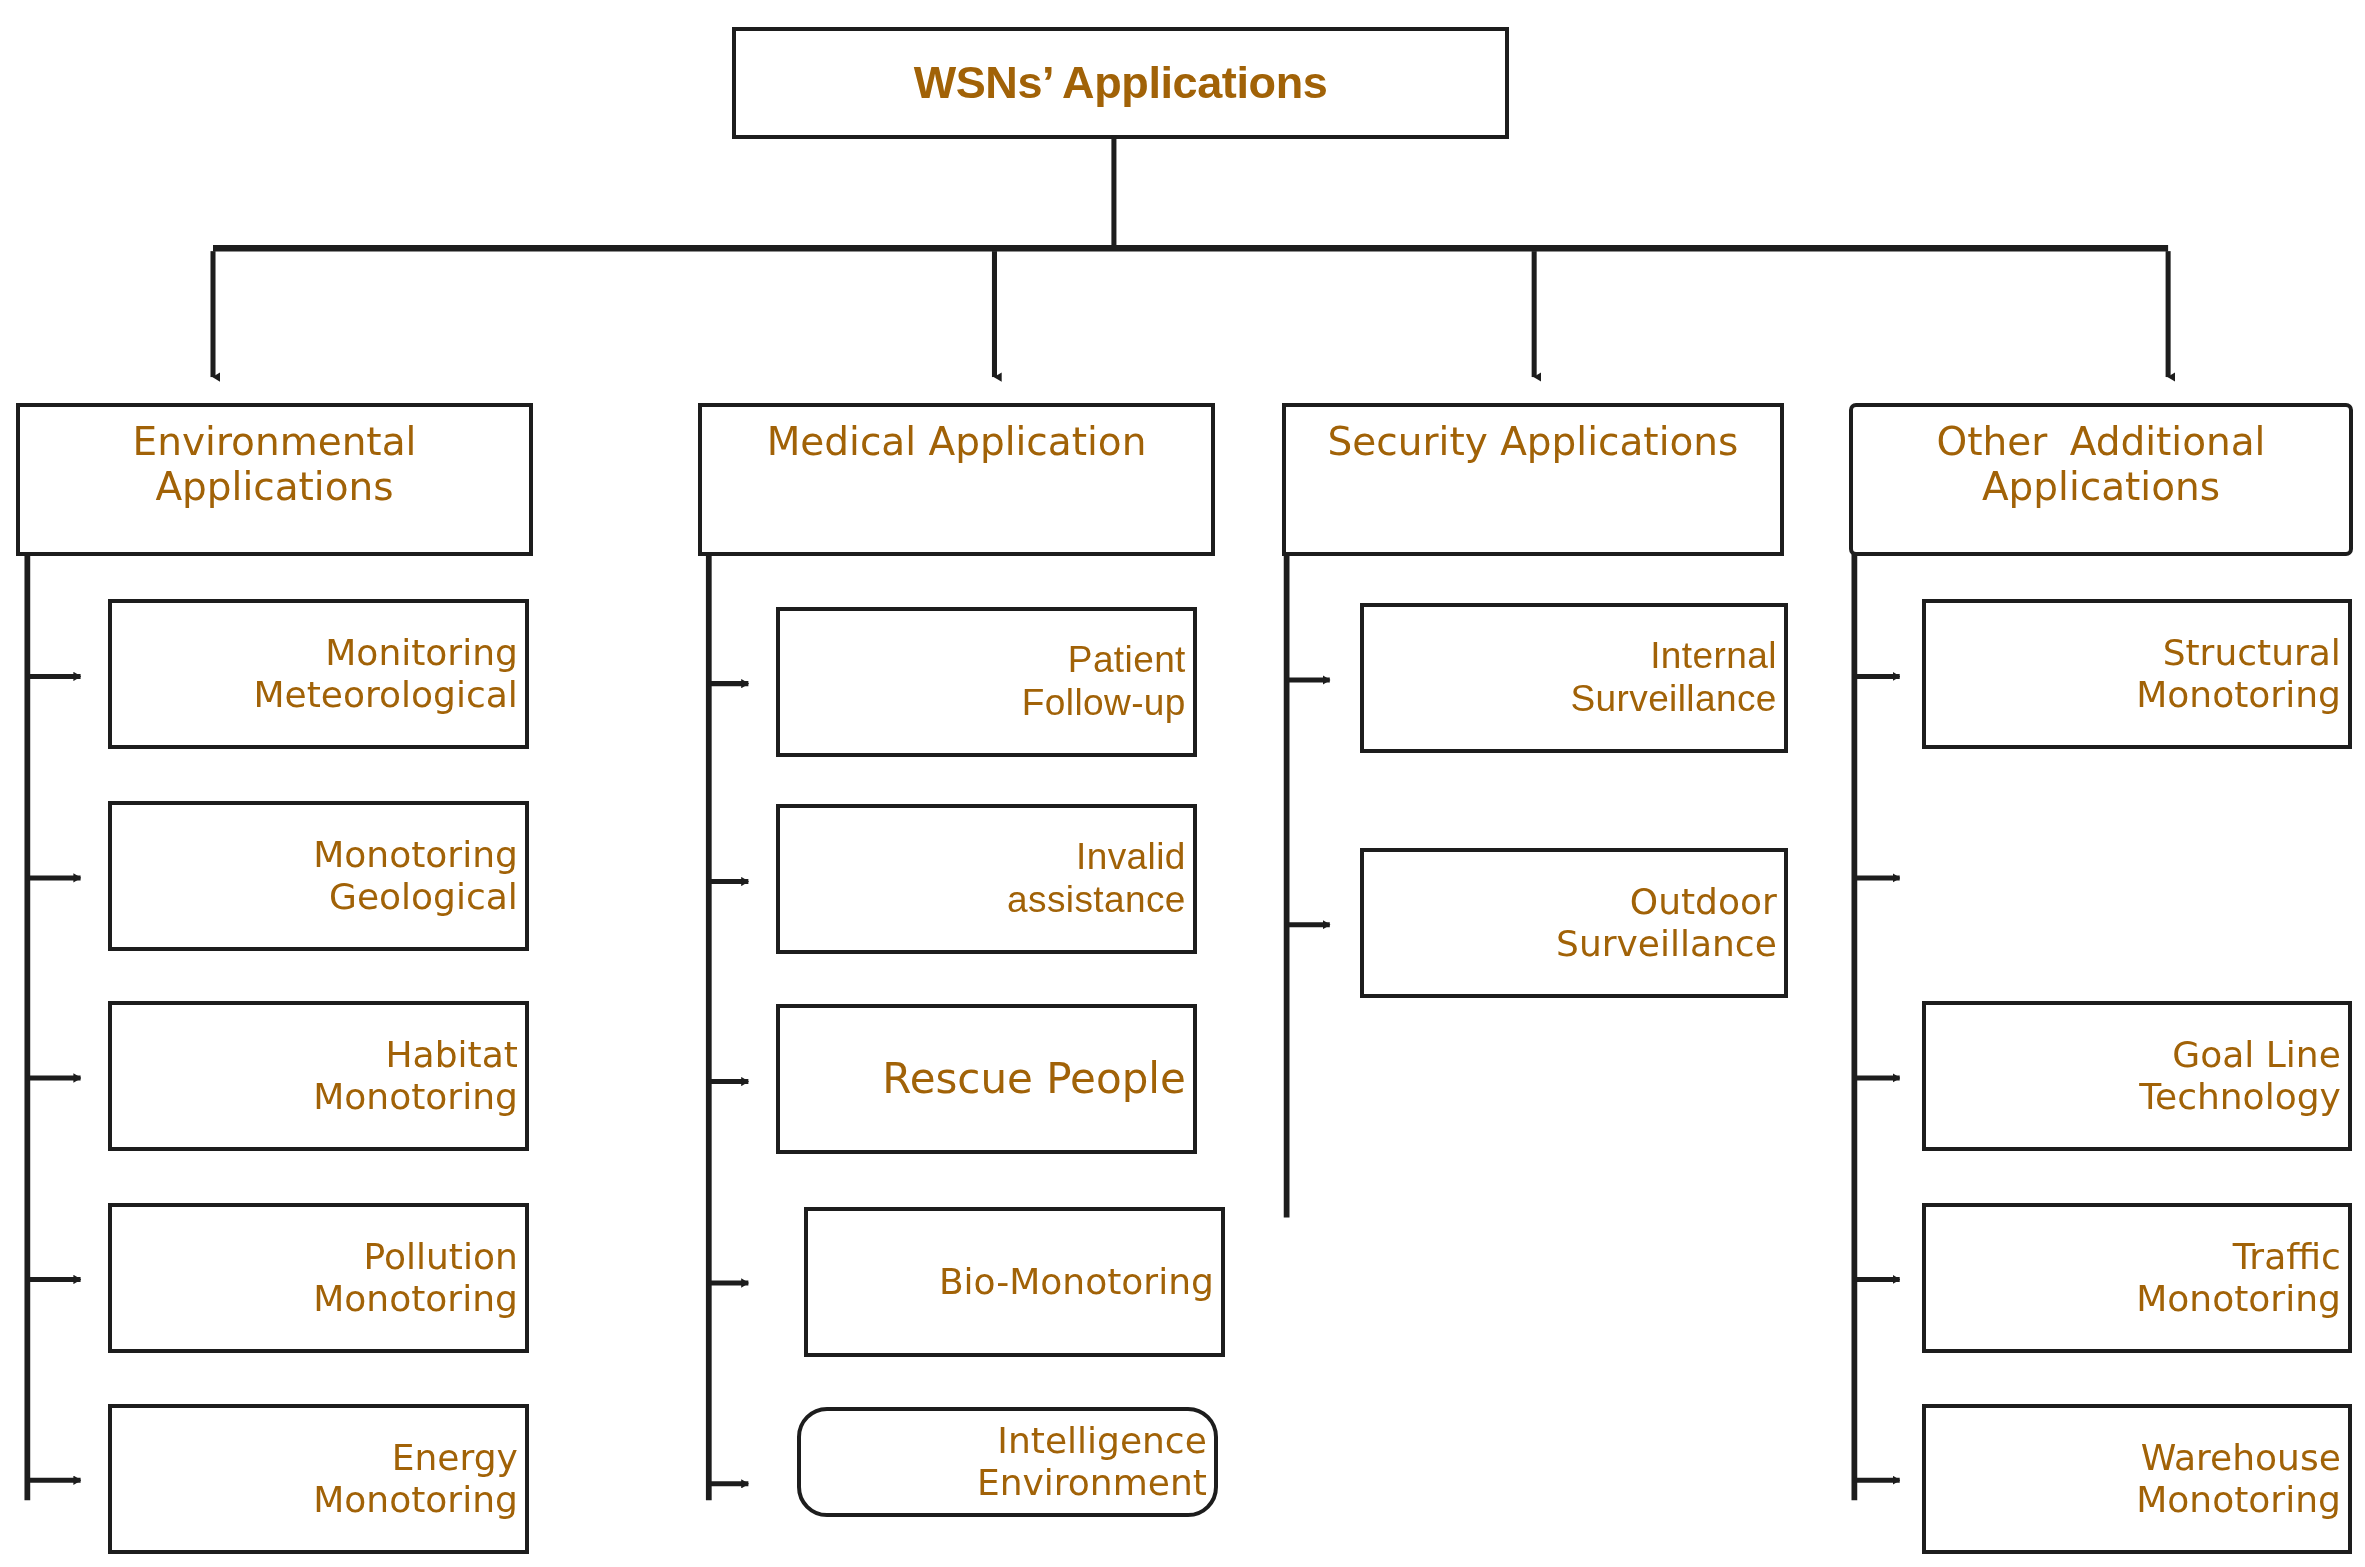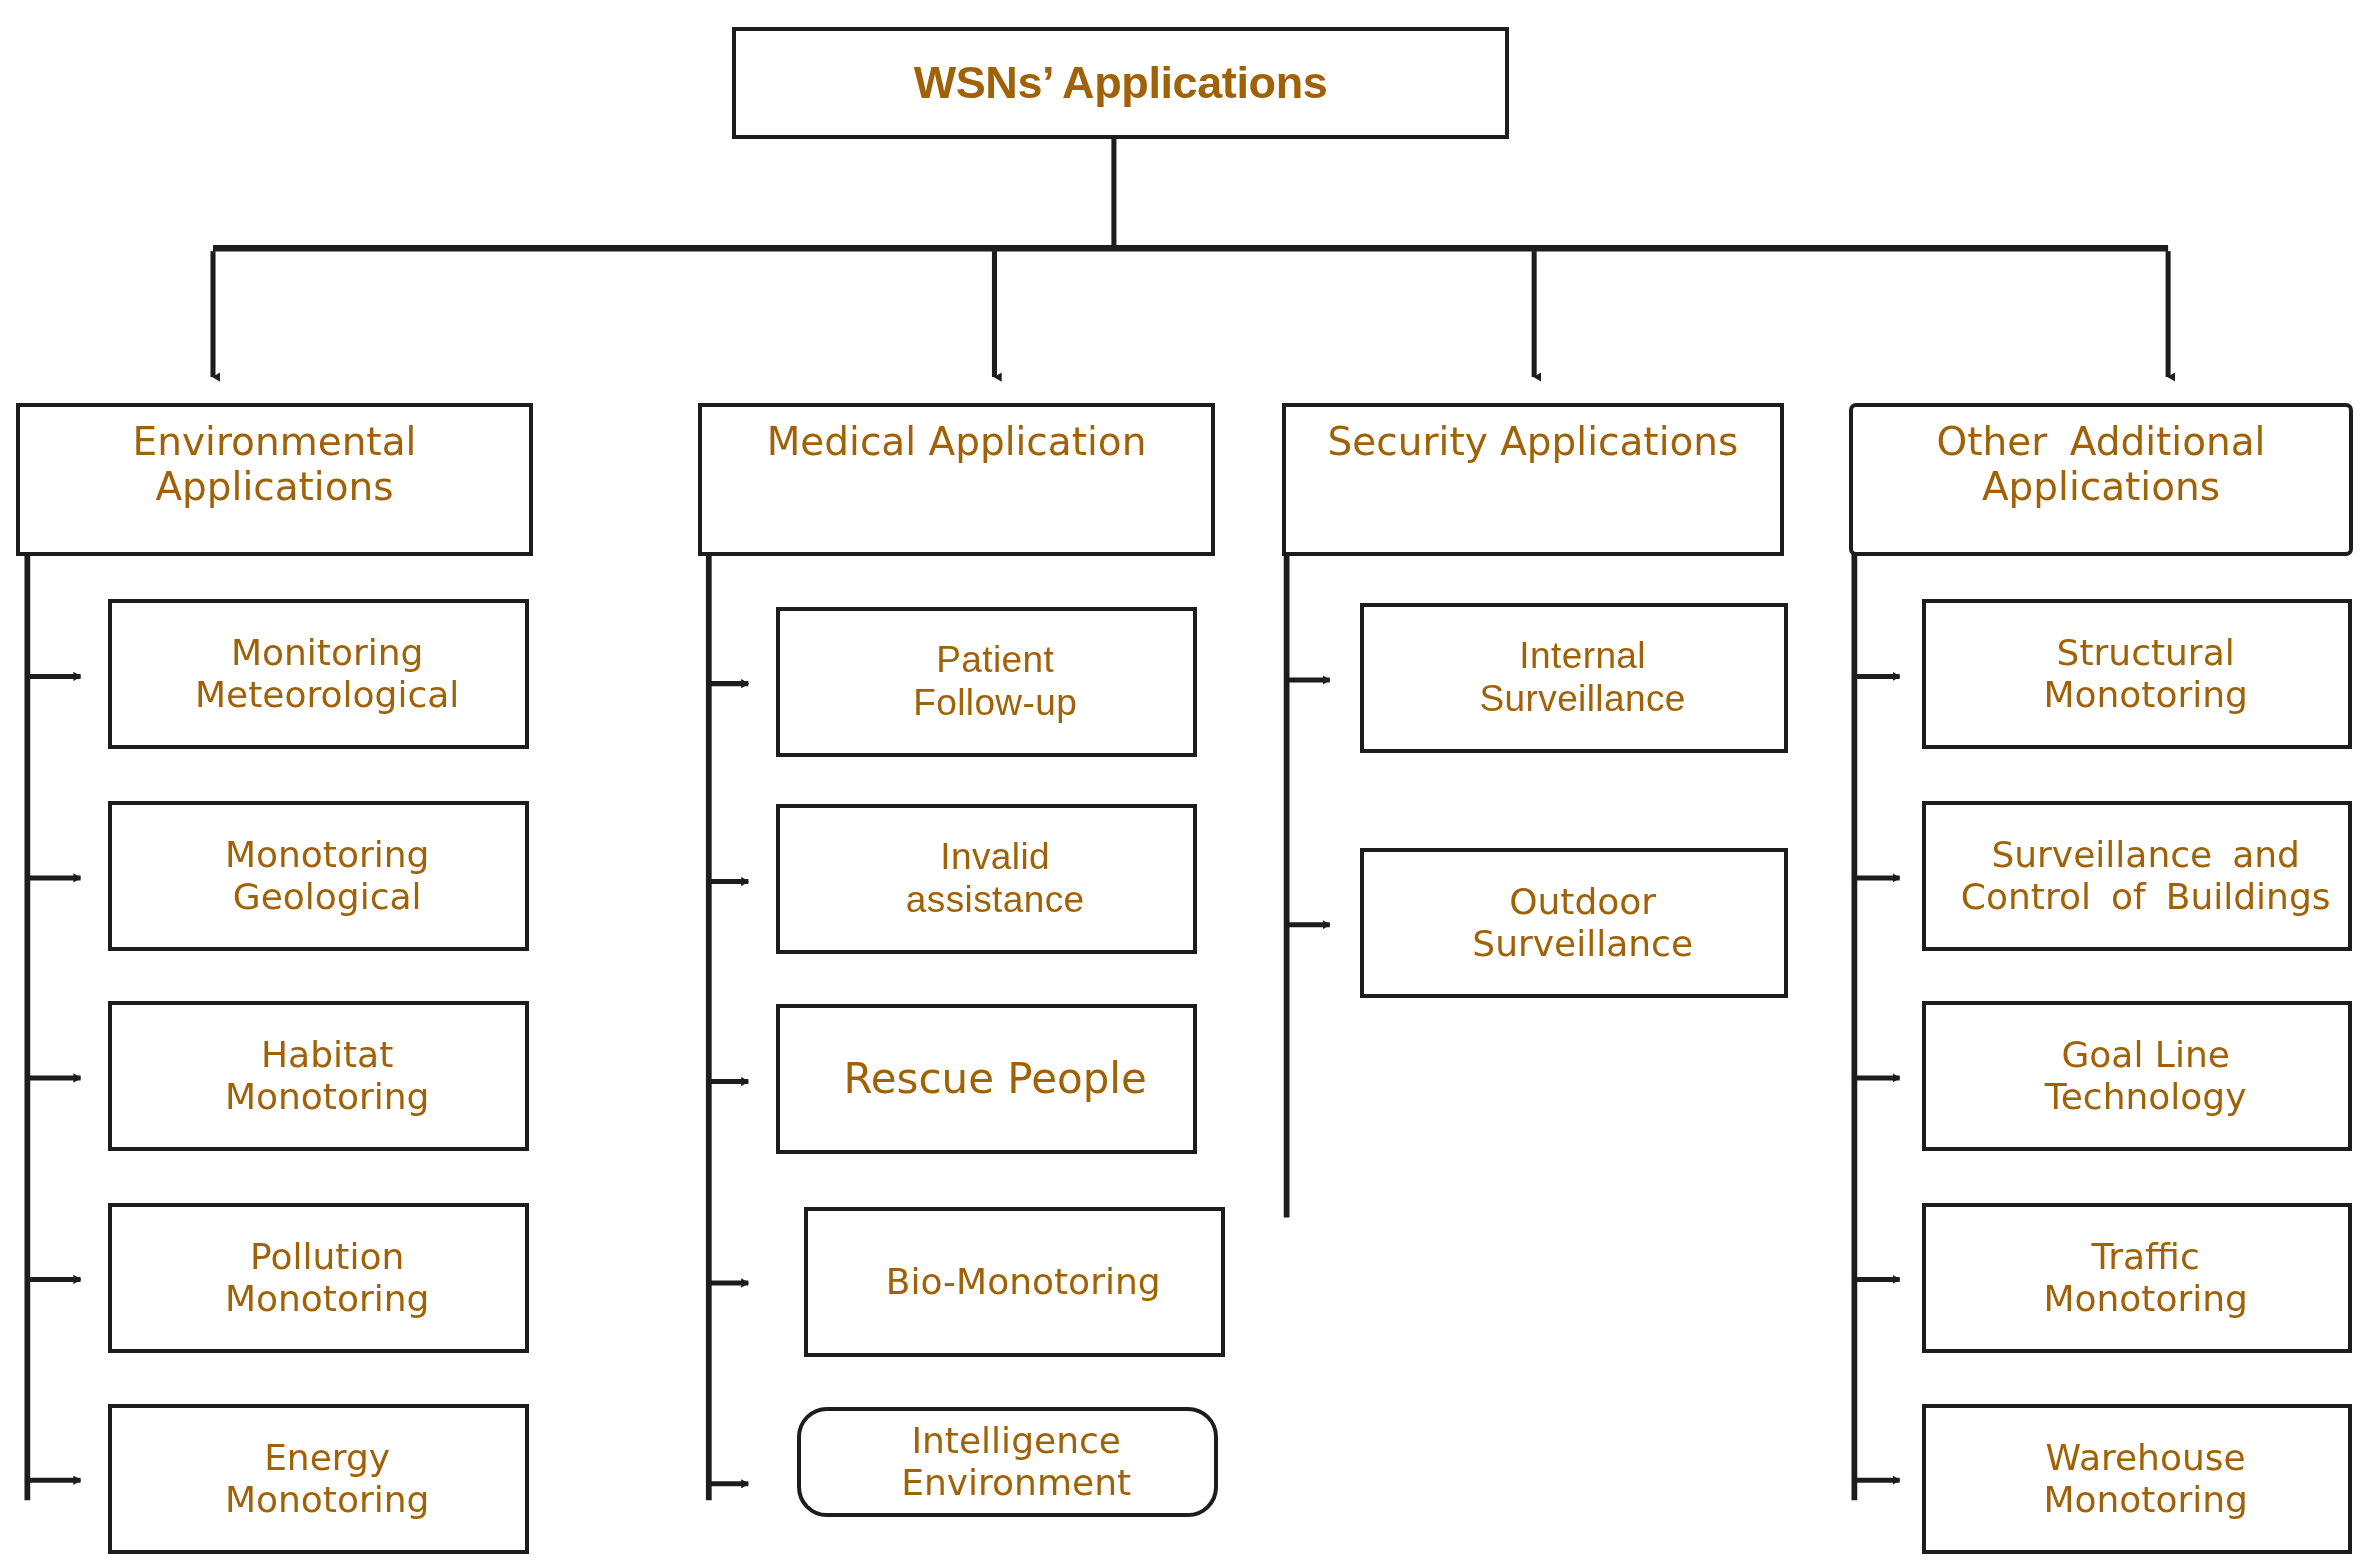--- a/index.html
+++ b/index.html
@@ -41,21 +41,21 @@
   .cat .txt{
     text-align:center;
     font-size:39px;
     font-weight:400;
     padding-top:11.5px;
     font-family:"DejaVu Sans", sans-serif;
   }
   .cat.justified .txt{ text-align:center; word-spacing:10px; }
   
   .leaf .txt{
-    text-align:center;
+    text-align:right;
     font-size:36px;
     padding-left:24.5px;
     padding-right:7.2px;
   }
   .leaf.wide .txt{
     font-family:"Liberation Sans", sans-serif;
     font-size:37px;
     letter-spacing:0.4px;
   }
   .leaf.big .txt{ font-size:42px; }
@@ -180,24 +180,20 @@
   </div>
 
   <div class="node cat justified" style="left:1849px;top:403px;width:504px;height:153px;border-radius:7px;">
     <span class="txt">Other  Additional
 Applications</span>
   </div>
   <div class="node leaf" style="left:1922px;top:599px;width:430px;height:150px;">
     <span class="txt">Structural
 Monotoring</span>
   </div>
-  <div class="node leaf spaced" style="left:1922px;top:801px;width:430px;height:150px;">
-    <span class="txt">Surveillance  and
-Control of Buildings</span>
-  </div>
   <div class="node leaf" style="left:1922px;top:1001px;width:430px;height:150px;">
     <span class="txt">Goal Line
 Technology</span>
   </div>
   <div class="node leaf" style="left:1922px;top:1203px;width:430px;height:150px;">
     <span class="txt">Traffic
 Monotoring</span>
   </div>
   <div class="node leaf" style="left:1922px;top:1404px;width:430px;height:150px;">
     <span class="txt">Warehouse

